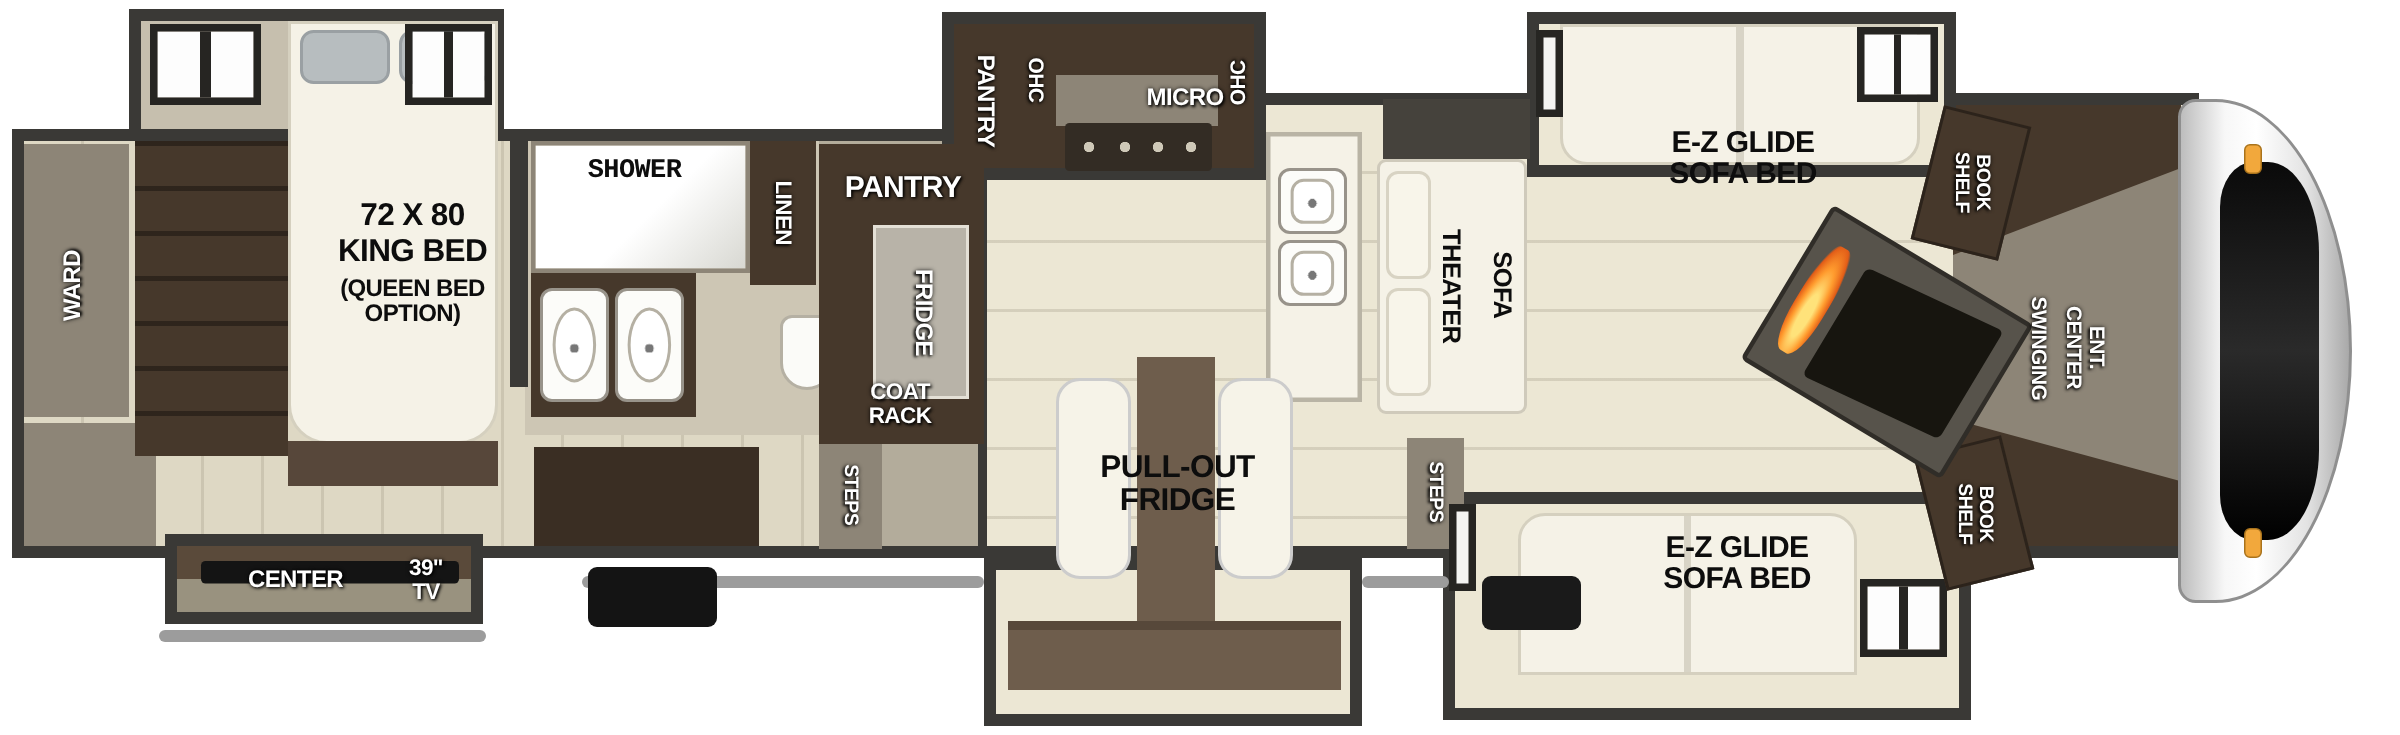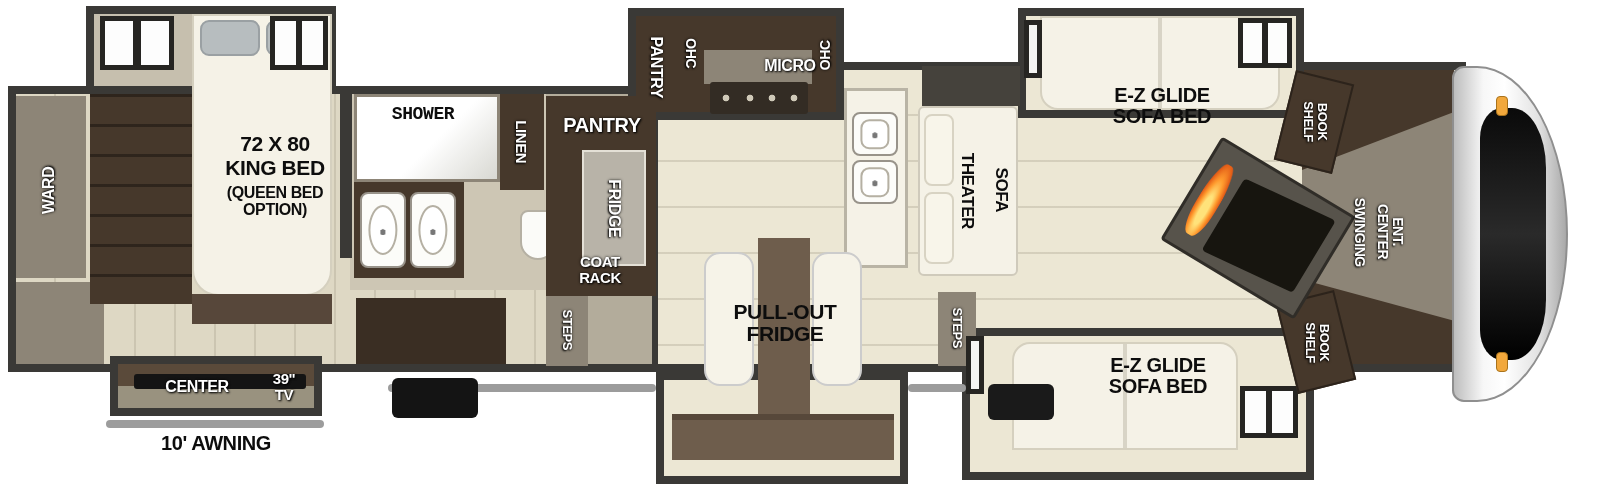--- a/index.html
+++ b/index.html
@@ -252,21 +252,20 @@
   <div class="abs marker-light light-b"></div>
 
   <div class="lbl lw vccw f16 l-ward"><span>WARD</span></div>
   <div class="lbl lb f21 l-kb1">72 X 80</div>
   <div class="lbl lb f21 l-kb2">KING BED</div>
   <div class="lbl lb f16 l-kb3">(QUEEN BED
 OPTION)</div>
   <div class="lbl lw f16 l-dresser">CENTER</div>
   <div class="lbl lw f15 l-tv">39"
 TV</div>
-  <div class="lbl lb f20 l-awn10">10' AWNING</div>
   <div class="lbl lb f18 l-shower">SHOWER</div>
   <div class="lbl lw vcw f15 l-linen"><span>LINEN</span></div>
   <div class="lbl lw f20 l-pantry">PANTRY</div>
   <div class="lbl lw vcw f16 l-fridge"><span>FRIDGE</span></div>
   <div class="lbl lw f15 l-coat">COAT
 RACK</div>
   <div class="lbl lw vcw f13 l-steps-l"><span>STEPS</span></div>
   <div class="lbl lw vcw f13 l-steps-r"><span>STEPS</span></div>
   <div class="lbl lw vcw f16 l-pantry-s"><span>PANTRY</span></div>
   <div class="lbl lw vcw f14 l-ohc-l"><span>OHC</span></div>

